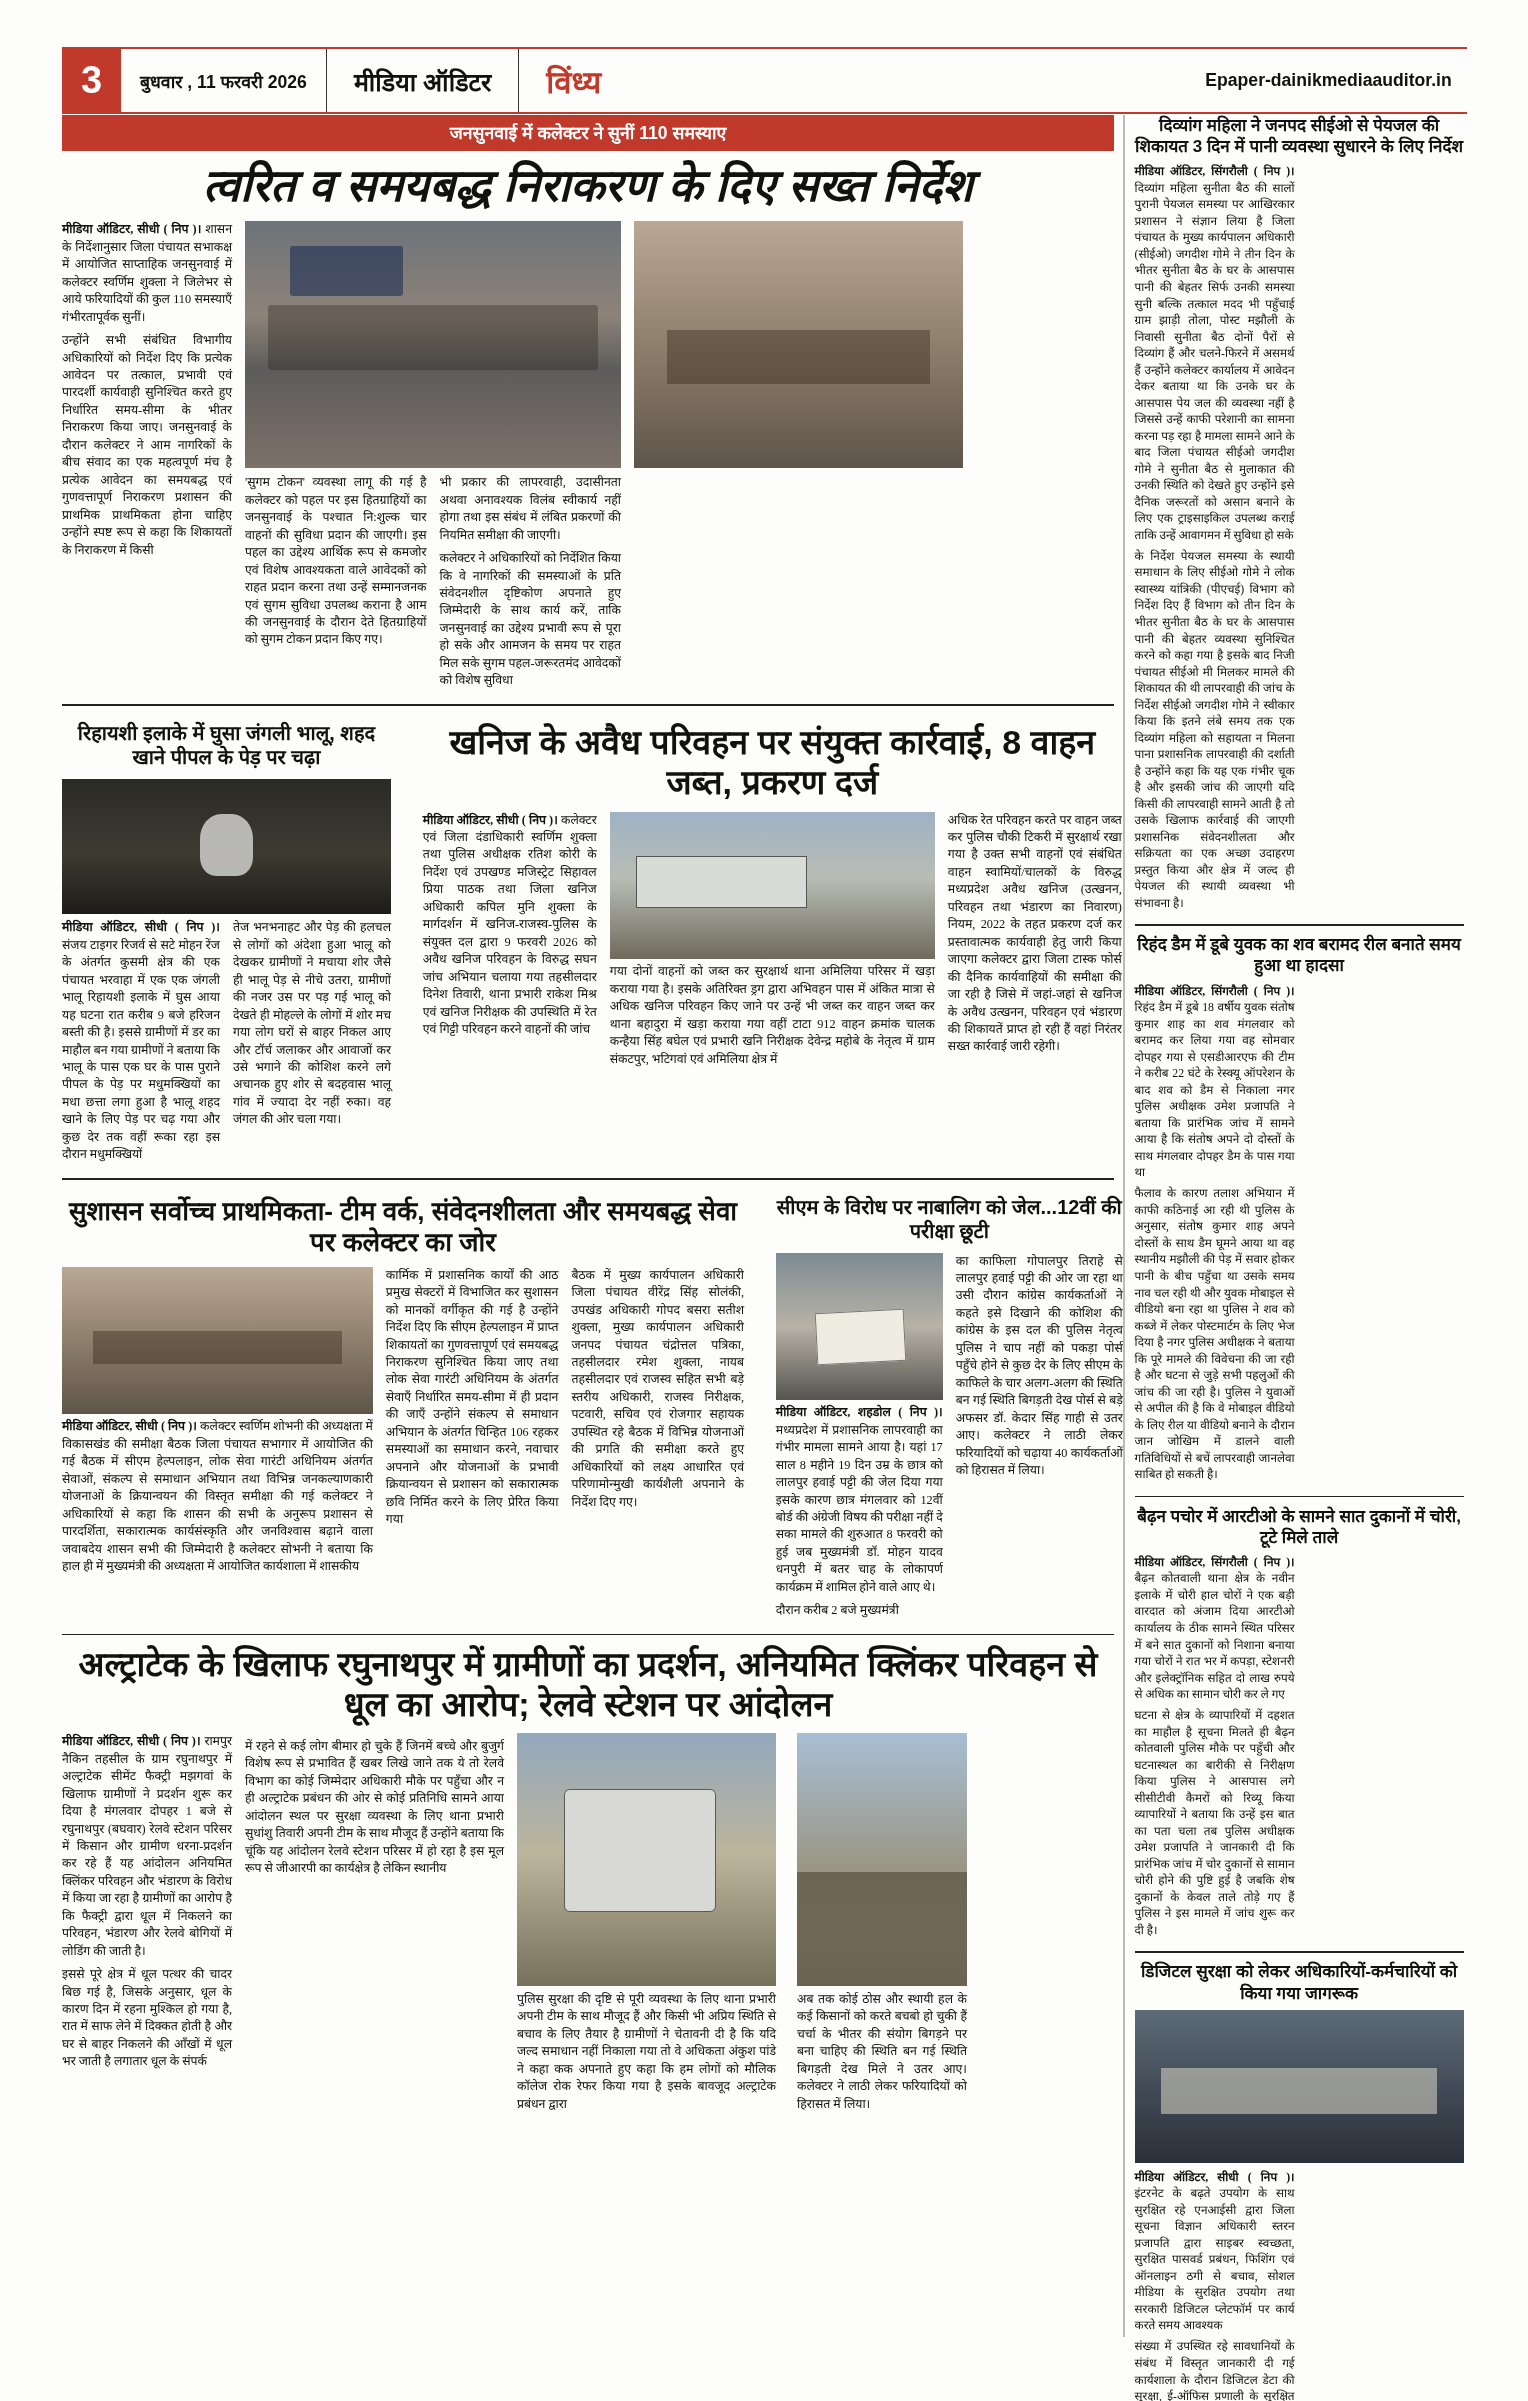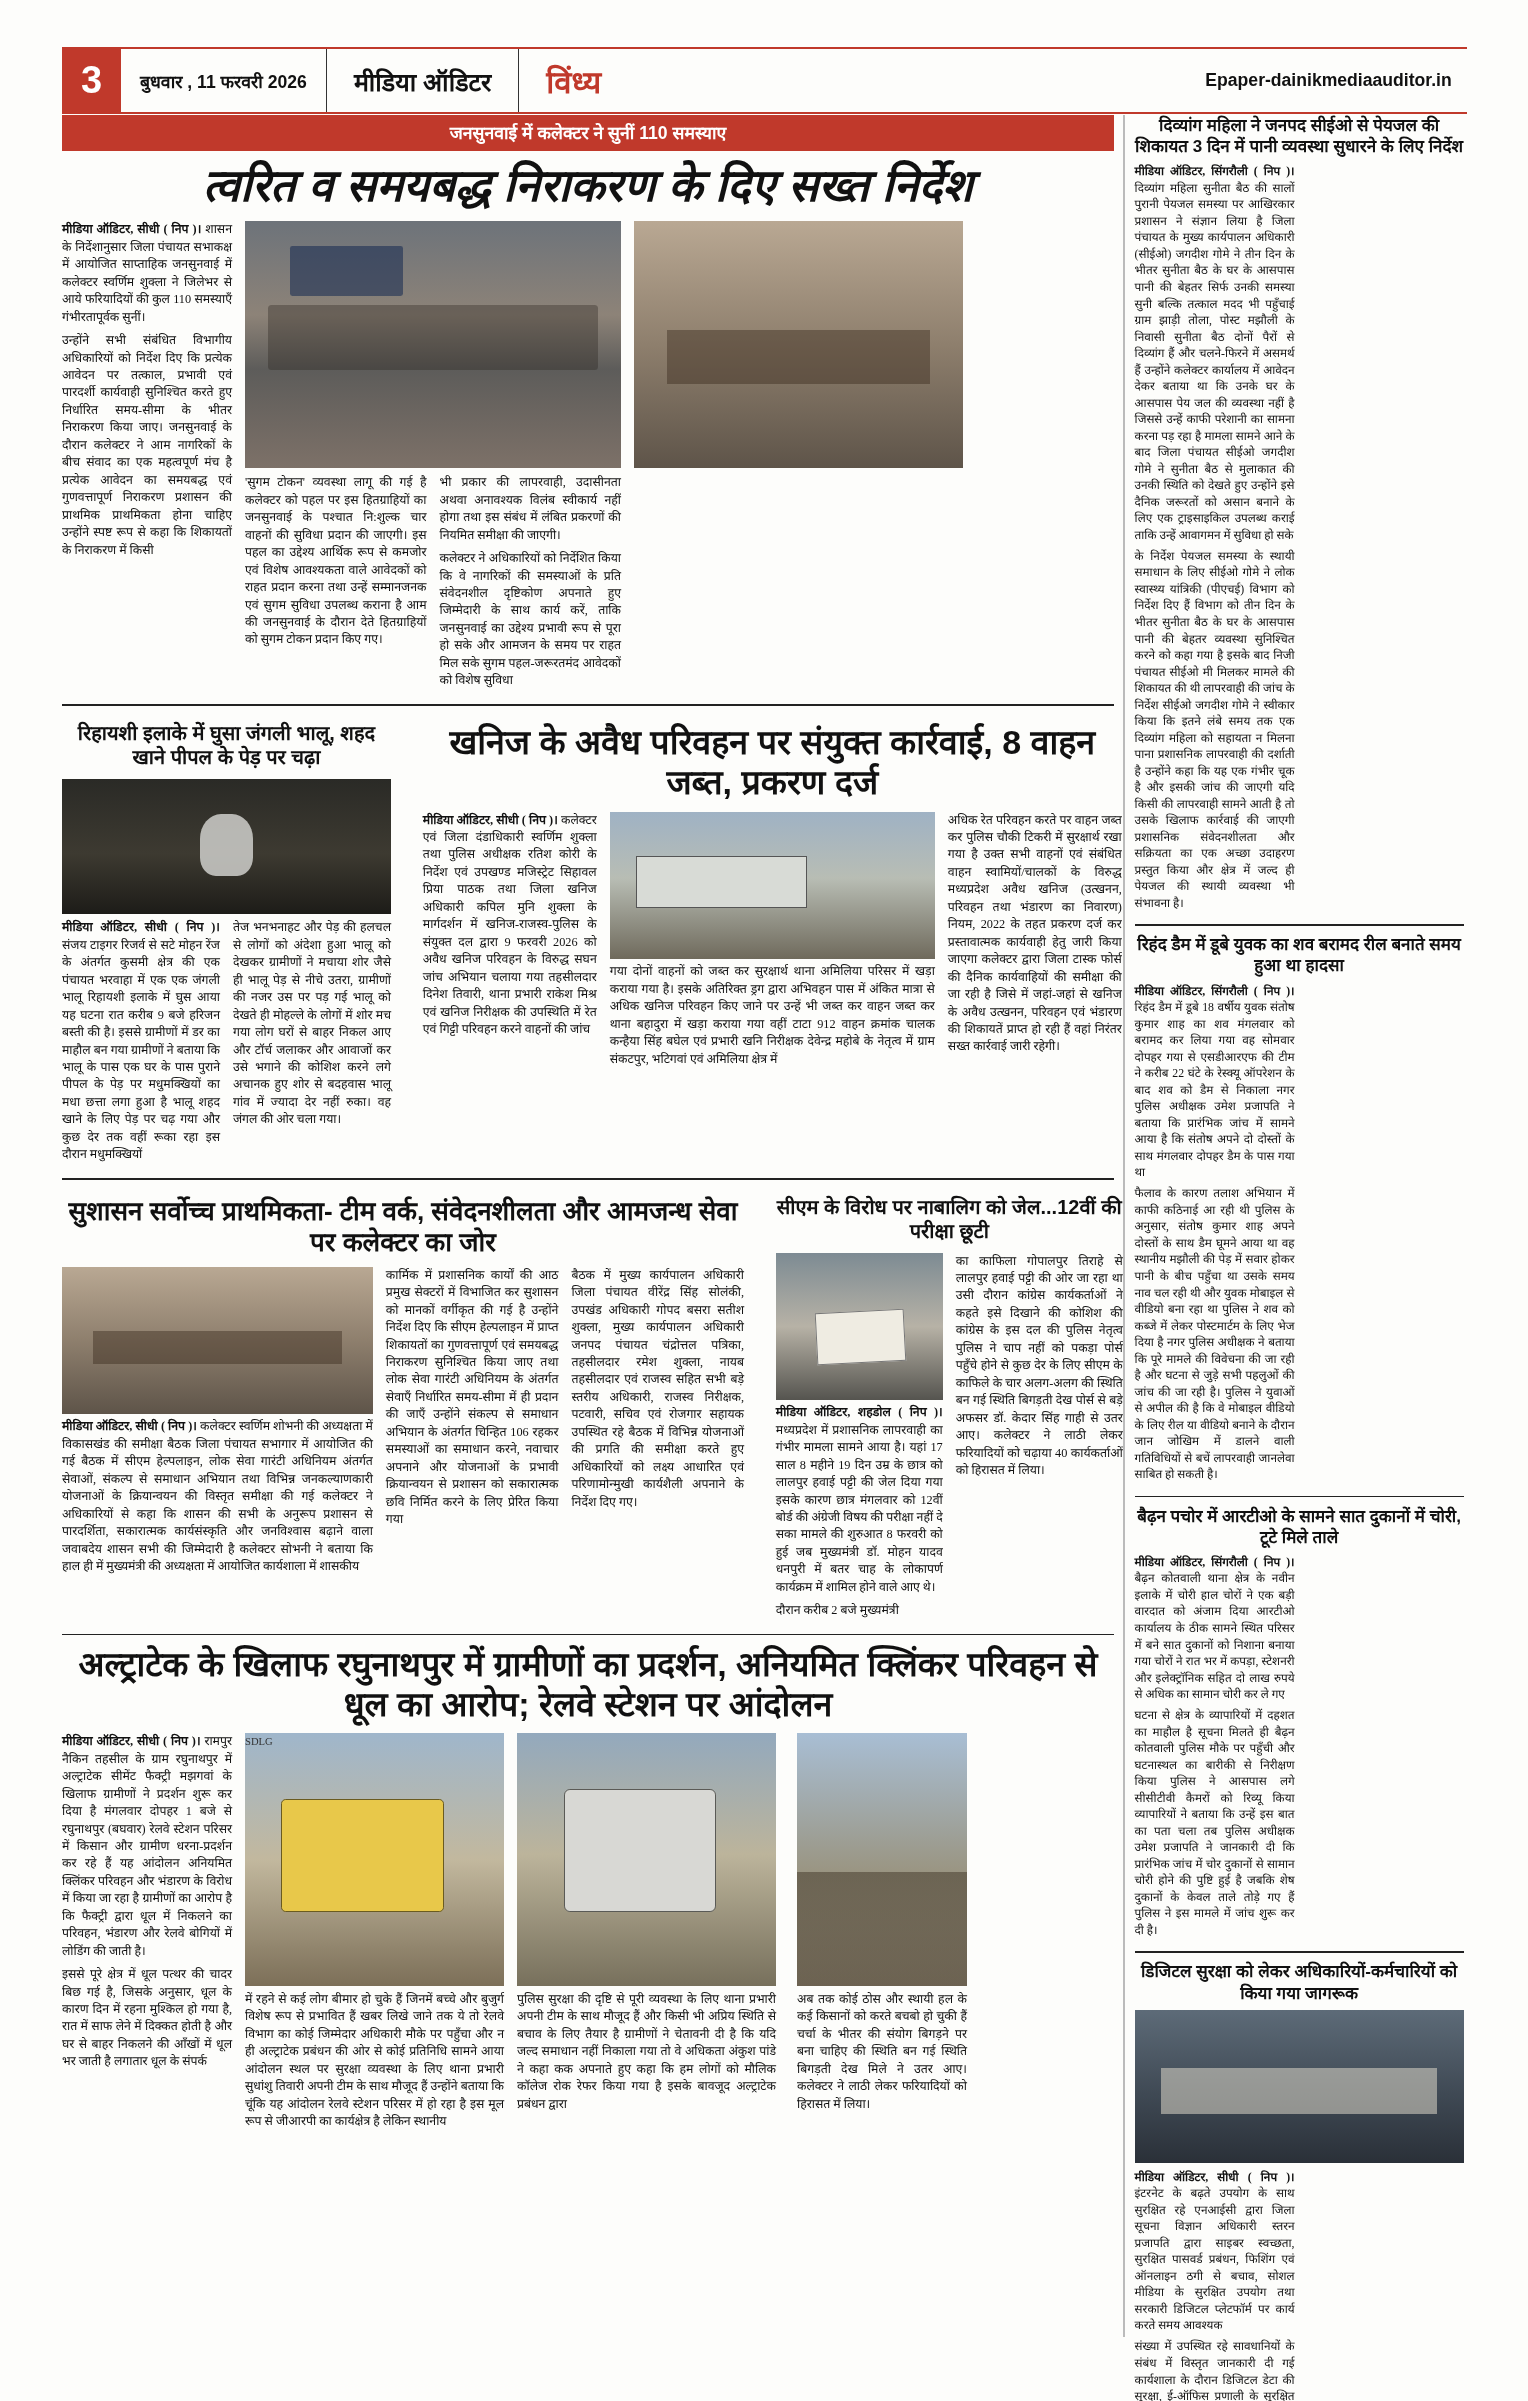--- a/index.html
+++ b/index.html
@@ -269,21 +269,21 @@
             </div>
           </div>
         </div>
       </div>
 
       <div class="hr-black"></div>
 
       <div class="cols">
 
         <div class="col" style="width:682px;">
-          <div class="headline h-md">सुशासन सर्वोच्च प्राथमिकता- टीम वर्क, संवेदनशीलता और आमजन्ध सेवा पर कलेक्टर का जोर</div>
+          <div class="headline h-md">सुशासन सर्वोच्च प्राथमिकता- टीम वर्क, संवेदनशीलता और समयबद्ध सेवा पर कलेक्टर का जोर</div>
           <div class="cols">
             <div class="col" style="width:317px;">
               <div class="photo ph-meet" style="height:147px;"></div>
               <div style="height:4.7px;"></div>
               <p><span class="byline">मीडिया ऑडिटर, सीधी ( निप )।</span>
                  <span>कलेक्टर स्वर्णिम शोभनी की अध्यक्षता में विकासखंड की समीक्षा बैठक जिला पंचायत सभागार में आयोजित की गई बैठक में सीएम हेल्पलाइन, लोक सेवा गारंटी अधिनियम अंतर्गत सेवाओं, संकल्प से समाधान अभियान तथा विभिन्न जनकल्याणकारी योजनाओं के क्रियान्वयन की विस्तृत समीक्षा की गई कलेक्टर ने अधिकारियों से कहा कि शासन की सभी के अनुरूप प्रशासन से पारदर्शिता, सकारात्मक कार्यसंस्कृति और जनविश्वास बढ़ाने वाला जवाबदेय शासन सभी की जिम्मेदारी है कलेक्टर सोभनी ने बताया कि हाल ही में मुख्यमंत्री की अध्यक्षता में आयोजित कार्यशाला में शासकीय</span></p>
             </div>
             <div class="col" style="width:176px;">
               <p>कार्मिक में प्रशासनिक कार्यों की आठ प्रमुख सेक्टरों में विभाजित कर सुशासन को मानकों वर्गीकृत की गई है उन्होंने निर्देश दिए कि सीएम हेल्पलाइन में प्राप्त शिकायतों का गुणवत्तापूर्ण एवं समयबद्ध निराकरण सुनिश्चित किया जाए तथा लोक सेवा गारंटी अधिनियम के अंतर्गत सेवाएँ निर्धारित समय-सीमा में ही प्रदान की जाएँ उन्होंने संकल्प से समाधान अभियान के अंतर्गत चिन्हित 106 रहकर समस्याओं का समाधान करने, नवाचार अपनाने और योजनाओं के प्रभावी क्रियान्वयन से प्रशासन को सकारात्मक छवि निर्मित करने के लिए प्रेरित किया गया</p>
             </div>
@@ -316,23 +316,20 @@
 
       <div>
         <div class="headline h-lg">अल्ट्राटेक के खिलाफ रघुनाथपुर में ग्रामीणों का प्रदर्शन, अनियमित क्लिंकर परिवहन से धूल का आरोप; रेलवे स्टेशन पर आंदोलन</div>
         <div class="cols">
           <div class="col" style="width:170px;">
             <p><span class="byline">मीडिया ऑडिटर, सीधी ( निप )।</span>
                <span>रामपुर नैकिन तहसील के ग्राम रघुनाथपुर में अल्ट्राटेक सीमेंट फैक्ट्री मझगवां के खिलाफ ग्रामीणों ने प्रदर्शन शुरू कर दिया है मंगलवार दोपहर 1 बजे से रघुनाथपुर (बघवार) रेलवे स्टेशन परिसर में किसान और ग्रामीण धरना-प्रदर्शन कर रहे हैं यह आंदोलन अनियमित क्लिंकर परिवहन और भंडारण के विरोध में किया जा रहा है ग्रामीणों का आरोप है कि फैक्ट्री द्वारा धूल में निकलने का परिवहन, भंडारण और रेलवे बोगियों में लोडिंग की जाती है।</span></p>
             <p>इससे पूरे क्षेत्र में धूल पत्थर की चादर बिछ गई है, जिसके अनुसार, धूल के कारण दिन में रहना मुश्किल हो गया है, रात में साफ लेने में दिक्कत होती है और घर से बाहर निकलने की आँखों में धूल भर जाती है लगातार धूल के संपर्क</p>
           </div>
           <div class="col" style="width:259px;">
-            <div class="photo ph-dozer" style="height:253px;">
-              <div class="cap">SDLG</div>
-            </div>
             <div style="height:4.7px;"></div>
             <p>में रहने से कई लोग बीमार हो चुके हैं जिनमें बच्चे और बुजुर्ग विशेष रूप से प्रभावित हैं खबर लिखे जाने तक ये तो रेलवे विभाग का कोई जिम्मेदार अधिकारी मौके पर पहुँचा और न ही अल्ट्राटेक प्रबंधन की ओर से कोई प्रतिनिधि सामने आया आंदोलन स्थल पर सुरक्षा व्यवस्था के लिए थाना प्रभारी सुधांशु तिवारी अपनी टीम के साथ मौजूद हैं उन्होंने बताया कि चूंकि यह आंदोलन रेलवे स्टेशन परिसर में हो रहा है इस मूल रूप से जीआरपी का कार्यक्षेत्र है लेकिन स्थानीय</p>
           </div>
           <div class="col" style="width:259px;">
             <div class="photo ph-loader" style="height:253px;"></div>
             <div style="height:4.7px;"></div>
             <p>पुलिस सुरक्षा की दृष्टि से पूरी व्यवस्था के लिए थाना प्रभारी अपनी टीम के साथ मौजूद हैं और किसी भी अप्रिय स्थिति से बचाव के लिए तैयार है ग्रामीणों ने चेतावनी दी है कि यदि जल्द समाधान नहीं निकाला गया तो वे अधिकता अंकुश पांडे ने कहा कक अपनाते हुए कहा कि हम लोगों को मौलिक कॉलेज रोक रेफर किया गया है इसके बावजूद अल्ट्राटेक प्रबंधन द्वारा</p>
           </div>
           <div class="col" style="width:170px;padding-left:8px;">
             <div class="photo ph-crowd" style="height:253px;"></div>

